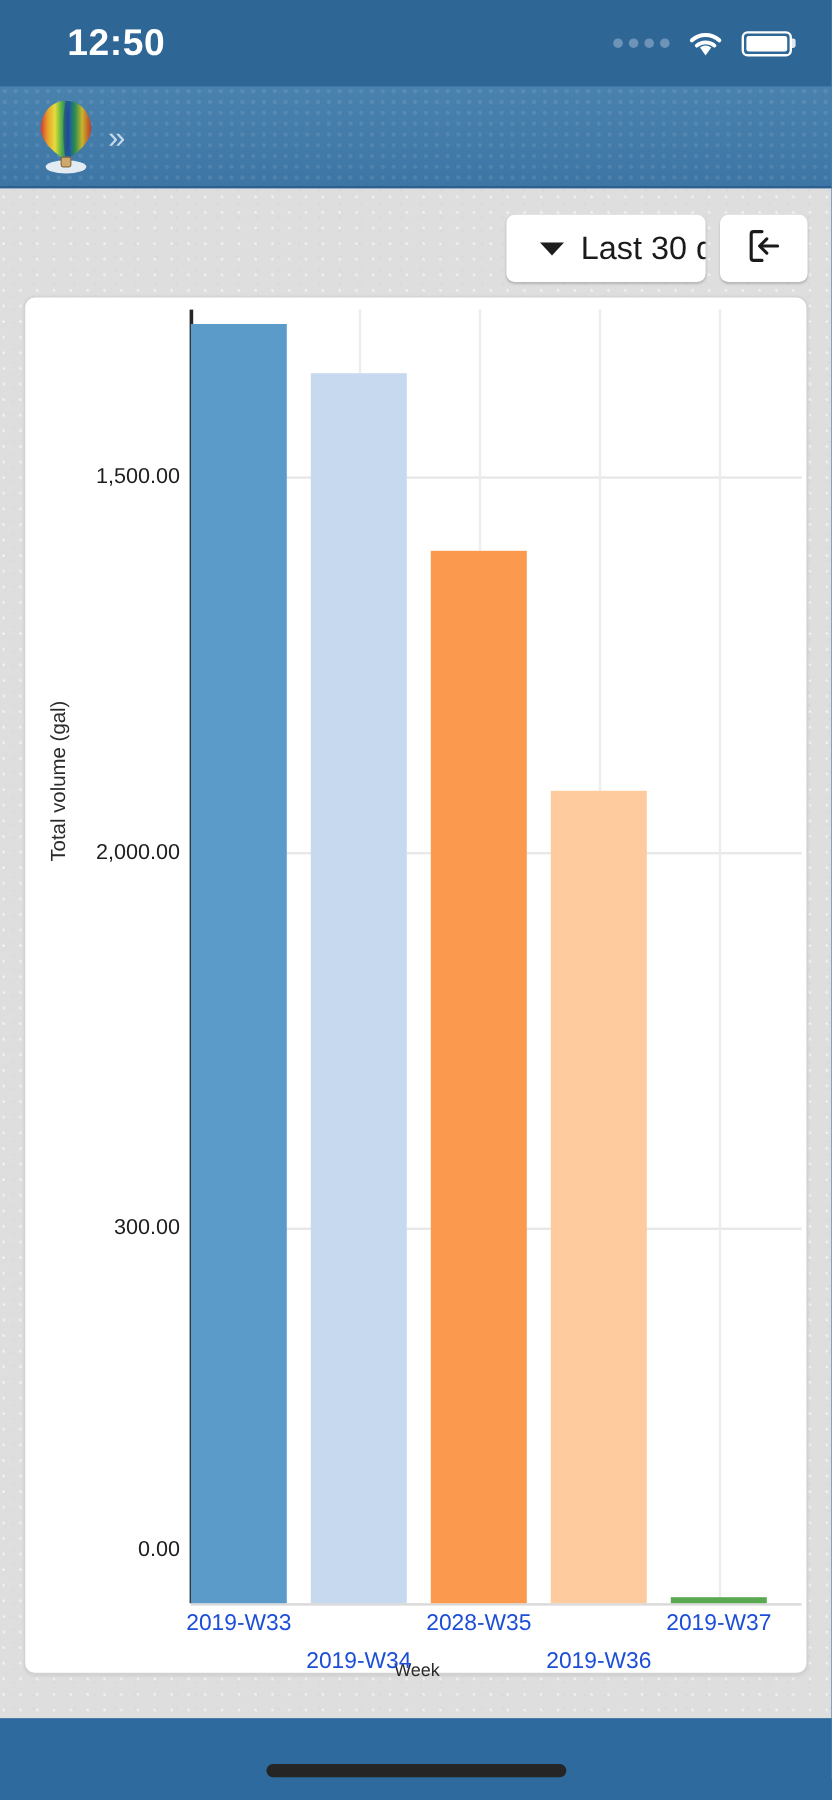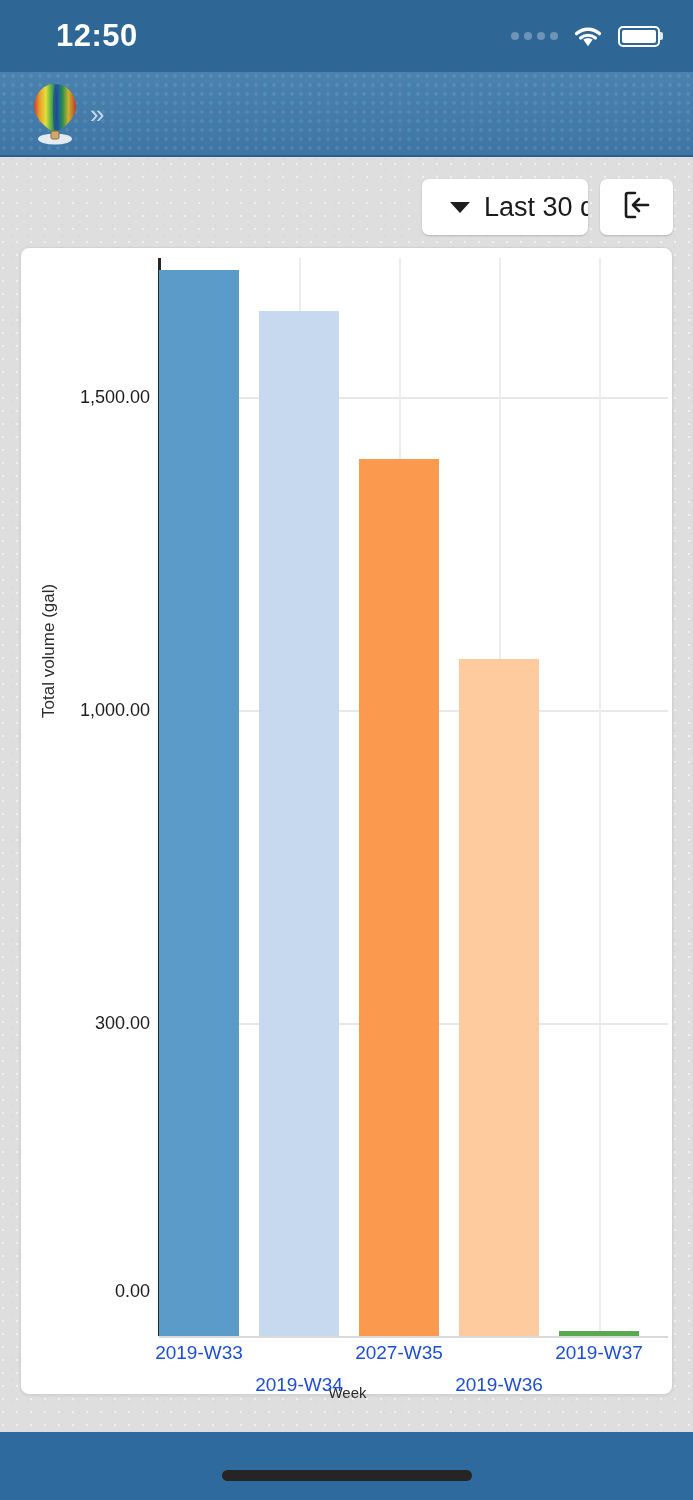--- a/index.html
+++ b/index.html
@@ -206,33 +206,33 @@
 
         <div class="vgrid" style="left:278px;top:10px;height:1077px"></div>
         <div class="vgrid" style="left:378px;top:10px;height:1077px"></div>
         <div class="vgrid" style="left:478px;top:10px;height:1077px"></div>
         <div class="vgrid" style="left:578px;top:10px;height:1077px"></div>
 
         <div class="axis-y-line" style="left:137px;top:10px;height:1078px"></div>
         <div class="axis-x-line" style="left:138px;right:6px;top:1088px"></div>
 
         <div class="ytick" style="top:149px;right:524px">1,500.00</div>
-        <div class="ytick" style="top:462px;right:524px">1,000.00</div>
+        <div class="ytick" style="top:462px;right:524px">2,000.00</div>
         <div class="ytick" style="top:775px;right:524px">300.00</div>
         <div class="ytick" style="top:1043px;right:524px">0.00</div>
 
         <div class="bar" style="left: 138px; width: 80px; bottom: 60px; height: 1066.08px; background: rgb(91, 155, 201);"></div>
         <div class="bar" style="left: 238px; width: 80px; bottom: 60px; height: 1024.76px; background: rgb(199, 217, 239);"></div>
         <div class="bar" style="left: 338px; width: 80px; bottom: 60px; height: 877.026px; background: rgb(251, 154, 78);"></div>
         <div class="bar" style="left: 438px; width: 80px; bottom: 60px; height: 676.706px; background: rgb(253, 203, 158);"></div>
         <div class="bar" style="left: 538px; width: 80px; bottom: 60px; height: 5.008px; background: rgb(90, 168, 79);"></div>
 
         <div class="xtick" style="left:178px;top:1094px">2019-W33</div>
         <div class="xtick" style="left:278px;top:1126px">2019-W34</div>
-        <div class="xtick" style="left:378px;top:1094px">2027-W35</div>
+        <div class="xtick" style="left:378px;top:1094px">2028-W35</div>
         <div class="xtick" style="left:478px;top:1126px">2019-W36</div>
         <div class="xtick" style="left:578px;top:1094px">2019-W37</div>
 
       </div>
     </div>
   </div>
 
   <div style="position:absolute;left:0;top:1432px;width:693px;height:68px;background:#2f6a9e">
     <div style="position:absolute;left:50%;transform:translateX(-50%);top:38px;width:250px;height:11px;background:#252525;border-radius:6px"></div>
   </div>

